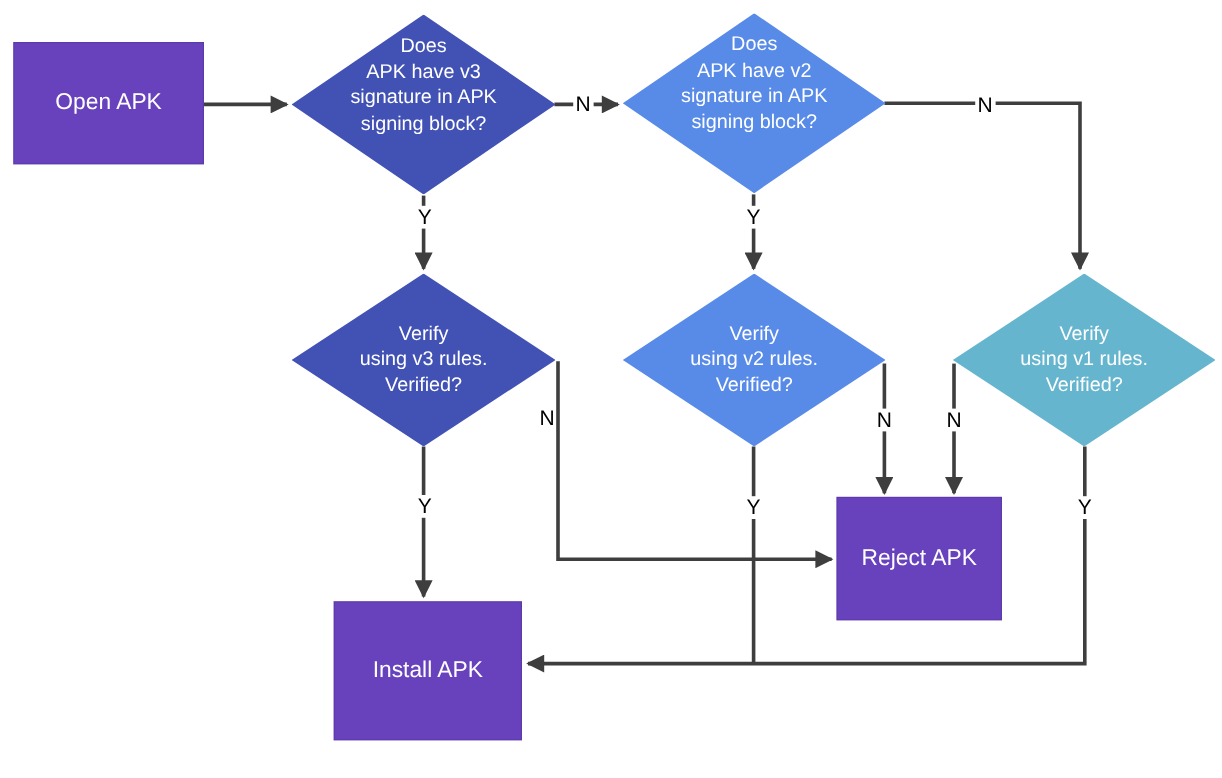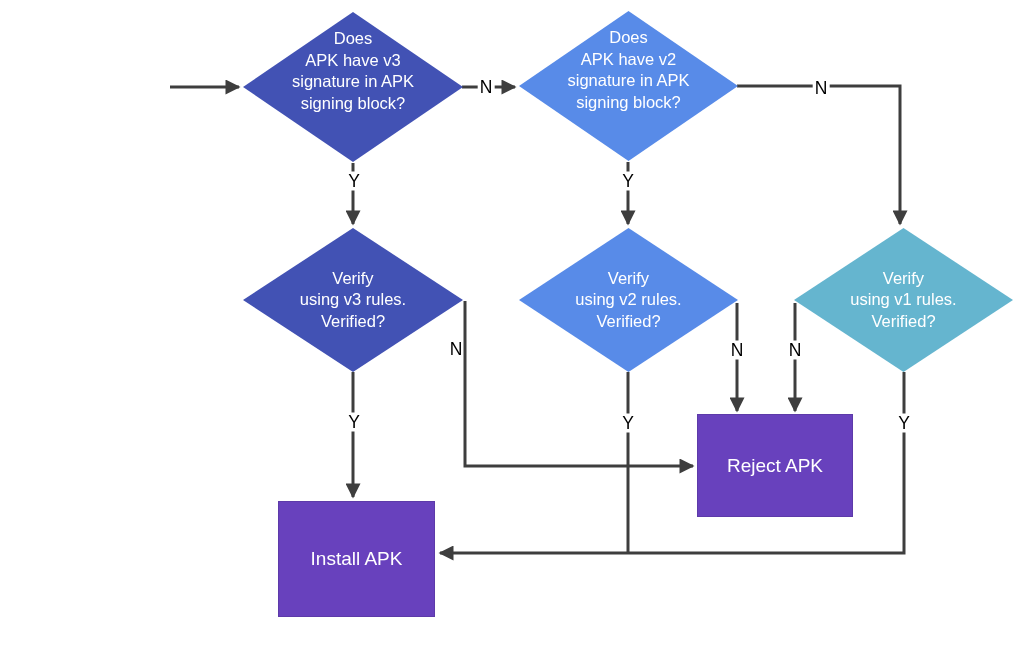--- a/index.html
+++ b/index.html
@@ -77,20 +77,23 @@
       <polyline points="737,86 900,86 900,224" marker-end="url(#arrow)"></polyline>
       <polyline points="353,372 353,497" marker-end="url(#arrow)"></polyline>
       <polyline points="465,301 465,466 693,466" marker-end="url(#arrow)"></polyline>
       <polyline points="737,303 737,411" marker-end="url(#arrow)"></polyline>
       <polyline points="795,303 795,411" marker-end="url(#arrow)"></polyline>
       <polyline points="628,372 628,553"></polyline>
       <polyline points="904,372 904,553 440,553" marker-end="url(#arrow)"></polyline>
     </g>
   </svg>
 
+  <div class="node rect-node" style="left: 11px; top: 35px; width: 159px; height: 102px; background: rgb(104, 65, 189); color: rgb(255, 255, 255);">
+    <span class="node-label">Open APK</span>
+  </div>
 
   <div class="node diamond-node" style="left: 243px; top: 12px; width: 220px; height: 150px; background: rgb(66, 82, 180); color: rgb(255, 255, 255);">
     <span class="node-label label-high">Does
 APK have v3
 signature in APK
 signing block?</span>
   </div>
 
   <div class="node diamond-node" style="left: 519px; top: 11px; width: 219px; height: 150px; background: rgb(88, 139, 232); color: rgb(255, 255, 255);">
     <span class="node-label label-high">Does
@@ -114,21 +117,21 @@
   <div class="node diamond-node" style="left: 794px; top: 228px; width: 219px; height: 144px; background: rgb(101, 181, 207); color: rgb(255, 255, 255);">
     <span class="node-label">Verify
 using v1 rules.
 Verified?</span>
   </div>
 
   <div class="node rect-node" style="left: 278px; top: 501px; width: 157px; height: 116px; background: rgb(104, 65, 189); color: rgb(255, 255, 255);">
     <span class="node-label">Install APK</span>
   </div>
 
-  <div class="node rect-node" style="left: 697px; top: 414px; width: 156px; height: 103px; background: rgb(104, 65, 189); color: rgb(255, 255, 255);">
+  <div class="node rect-node" style="left: 697px; top: 414px; width: 138px; height: 103px; background: rgb(104, 65, 189); color: rgb(255, 255, 255);">
     <span class="node-label">Reject APK</span>
   </div>
 
   <span class="edge-label" style="left:486px; top:87px;">N</span>
   <span class="edge-label" style="left:354px; top:181px;">Y</span>
   <span class="edge-label" style="left:628px; top:181px;">Y</span>
   <span class="edge-label" style="left:821px; top:88px;">N</span>
   <span class="edge-label" style="left:354px; top:422px;">Y</span>
   <span class="edge-label" style="left:456px; top:349px; background:transparent;">N</span>
   <span class="edge-label" style="left:628px; top:423px;">Y</span>

